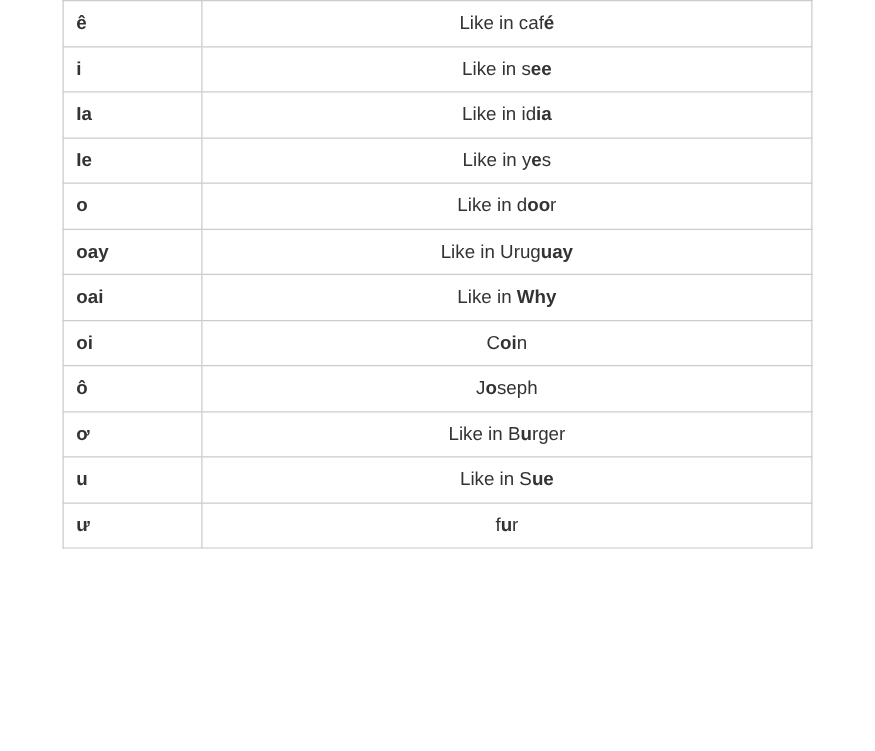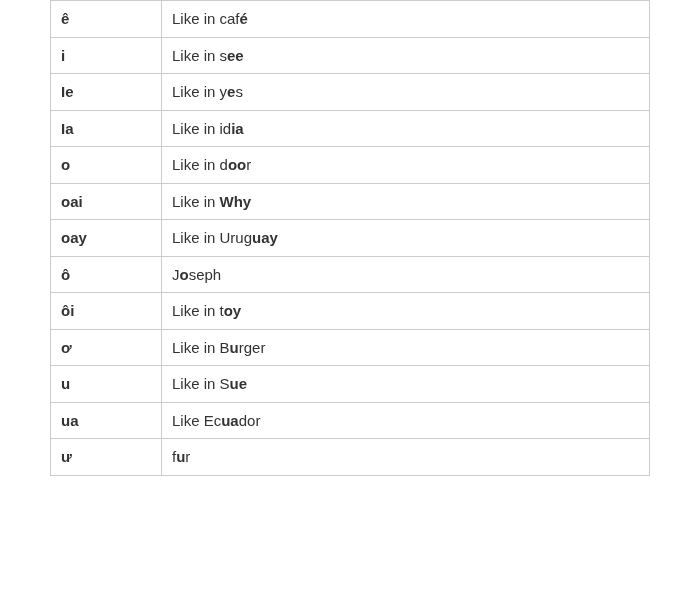--- a/index.html
+++ b/index.html
@@ -25,20 +25,21 @@
     padding: 8px 10px;
     vertical-align: middle;
     line-height: 1.3;
   }
   td.col-sound {
     width: 90px;
     font-weight: bold;
   }
   td.col-desc {
     font-weight: normal;
+    text-align: center;
   }
   td.col-desc b {
     font-weight: bold;
   }
   
   tr.last td {
     border-bottom: 1px solid #ccc;
   }
 </style>
 </head>
@@ -49,58 +50,54 @@
     <tbody id="tbody">
         <tr>
           <td class="col-sound">ê</td>
           <td class="col-desc">Like in caf<b>é</b></td>
         </tr>
         <tr>
           <td class="col-sound">i</td>
           <td class="col-desc">Like in s<b>ee</b></td>
         </tr>
         <tr>
+          <td class="col-sound">Ia</td>
+          <td class="col-desc">Like in id<b>ia</b></td>
+        </tr>
+        <tr>
           <td class="col-sound">Ie</td>
           <td class="col-desc">Like in y<b>e</b>s</td>
-        </tr>
-        <tr>
-          <td class="col-sound">Ia</td>
-          <td class="col-desc">Like in id<b>ia</b></td>
         </tr>
         <tr>
           <td class="col-sound">o</td>
           <td class="col-desc">Like in d<b>oo</b>r</td>
         </tr>
         <tr>
+          <td class="col-sound">oay</td>
+          <td class="col-desc">Like in Urug<b>uay</b></td>
+        </tr>
+        <tr>
           <td class="col-sound">oai</td>
           <td class="col-desc">Like in <b>Why</b></td>
         </tr>
         <tr>
-          <td class="col-sound">oay</td>
-          <td class="col-desc">Like in Urug<b>uay</b></td>
+          <td class="col-sound">oi</td>
+          <td class="col-desc">C<b>oi</b>n</td>
         </tr>
         <tr>
           <td class="col-sound">ô</td>
           <td class="col-desc">J<b>o</b>seph</td>
-        </tr>
-        <tr>
-          <td class="col-sound">ôi</td>
-          <td class="col-desc">Like in t<b>oy</b></td>
         </tr>
         <tr>
           <td class="col-sound">ơ</td>
           <td class="col-desc">Like in B<b>u</b>rger</td>
         </tr>
         <tr>
           <td class="col-sound">u</td>
           <td class="col-desc">Like in S<b>ue</b></td>
-        </tr>
-        <tr>
-          <td class="col-sound">ua</td>
-          <td class="col-desc">Like Ec<b>ua</b>dor</td>
         </tr>
         <tr class="last">
           <td class="col-sound">ư</td>
           <td class="col-desc">f<b>u</b>r</td>
         </tr>
       </tbody>
   </table>
 </div>
 
 </body></html>

